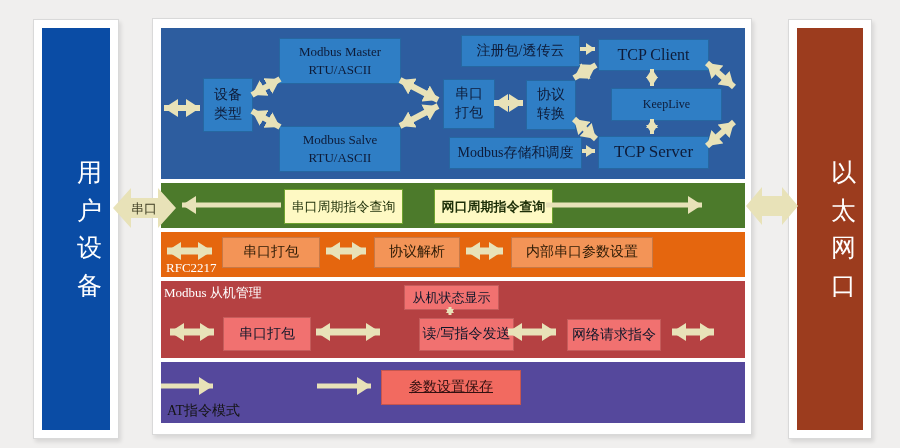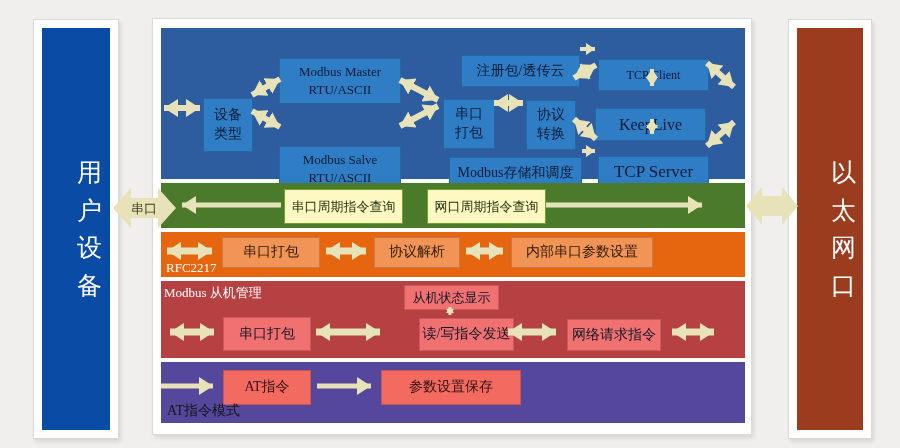--- a/index.html
+++ b/index.html
@@ -14,21 +14,21 @@
   .band{position:absolute;left:8px;width:584px;}
   .node{position:absolute;display:flex;align-items:center;justify-content:center;
         text-align:center;border:1px solid rgba(0,0,0,0.18);}
   .pre{white-space:pre-line;line-height:1.35;}
   
   .b-blue {background:#2D5D9F;}
   .b-green{background:#4C7A2B;}
   .b-orange{background:#E5660E;}
   .b-red{background:#B54142;}
   .b-purple{background:#55489C;}
-  .n-blue{background:#2F7EC5;color:#0E1B38;font-size:14px;margin-top:20px;}
+  .n-blue{background:#2F7EC5;color:#0E1B38;font-size:14px;}
   .n-green{background:#fef9c3;border-color:#6FA32E;color:#1C2E07;font-size:13px;}
   .n-orange{background:#F39457;color:#2B1A05;font-size:14px;}
   .n-red{background:#F17170;color:#0f172a;font-size:14px;}
   .n-salmon{background:#F26A60;color:#331111;font-size:14px;}
   .band-label{position:absolute;font-size:13px;}
   .lbl-white{color:#FFFFFF;}
   .lbl-dark{color:#151515;}
   .overlay{position:absolute;left:0;top:0;pointer-events:none;}
   .ar{stroke:#E8E2B8;fill:none;}
   .serial-tag{position:absolute;left:124px;top:200px;width:40px;text-align:center;
@@ -75,36 +75,36 @@
       <div class="node n-blue" style="left:365px;top:52px;width:48px;height:48px;">
         <span class="pre">协议
 转换</span>
       </div>
       <div class="node n-blue" style="left:300px;top:7px;width:117px;height:30px;">
         <span class="pre">注册包/透传云</span>
       </div>
       <div class="node n-blue" style="left:288px;top:109px;width:131px;height:30px;">
         <span class="pre">Modbus存储和调度</span>
       </div>
-      <div class="node n-blue" style="left:437px;top:11px;width:109px;height:30px;font-size:12px;">
+      <div class="node n-blue" style="left:437px;top:11px;width:109px;height:30px;font-size:16px;">
         <span class="pre">TCP Client</span>
       </div>
-      <div class="node n-blue" style="left:434px;top:60px;width:109px;height:31px;font-size:16px;">
+      <div class="node n-blue" style="left:450px;top:60px;width:109px;height:31px;font-size:12px;">
         <span class="pre">KeepLive</span>
       </div>
       <div class="node n-blue" style="left:437px;top:108px;width:109px;height:31px;font-size:17px;">
         <span class="pre">TCP Server</span>
       </div>
     </div>
 
     <div class="band b-green" style="top:164px;height:45px;">
       <div class="node n-green" style="left:123px;top:6px;width:117px;height:33px;">
         <span class="pre">串口周期指令查询</span>
       </div>
-      <div class="node n-green" style="left:266px;top:6px;width:117px;height:33px;">
+      <div class="node n-green" style="left:273px;top:6px;width:117px;height:33px;font-weight:bold;">
         <span class="pre">网口周期指令查询</span>
       </div>
     </div>
 
     <div class="band b-orange" style="top:213px;height:45px;">
       <div class="node n-orange" style="left:61px;top:5px;width:96px;height:29px;">
         <span class="pre">串口打包</span>
       </div>
       <div class="node n-orange" style="left:350px;top:5px;width:140px;height:29px;">
         <span class="pre">内部串口参数设置</span>
@@ -125,24 +125,21 @@
       </div>
       <div class="node n-red" style="left:243px;top:37px;width:93px;height:31px;margin-left:15px;">
         <span class="pre">读/写指令发送</span>
       </div>
       <div class="node n-red" style="left:406px;top:38px;width:92px;height:30px;">
         <span class="pre">网络请求指令</span>
       </div>
     </div>
 
     <div class="band b-purple" style="top:343px;height:61px;">
-      <div class="node n-salmon" style="left:62px;top:8px;width:86px;height:33px;">
-        <span class="pre">AT指令</span>
-      </div>
-      <div class="node n-salmon" style="left:220px;top:8px;width:138px;height:33px;">
+      <div class="node n-salmon" style="left:220px;top:8px;width:138px;height:33px;text-decoration:underline;">
         <span class="pre">参数设置保存</span>
       </div>
       <div class="band-label lbl-dark" style="left:6px;bottom:3px;font-size:14px;">AT指令模式</div>
     </div>
   </div>
 
   <svg class="overlay" width="900" height="448" viewBox="0 0 900 448">
     <defs>
       <marker id="mL" markerUnits="userSpaceOnUse" markerWidth="15" markerHeight="18" refX="14" refY="9" orient="auto-start-reverse">
         <path d="M0,0 L14,9 L0,18 Z" fill="#E8E2B8"></path>

